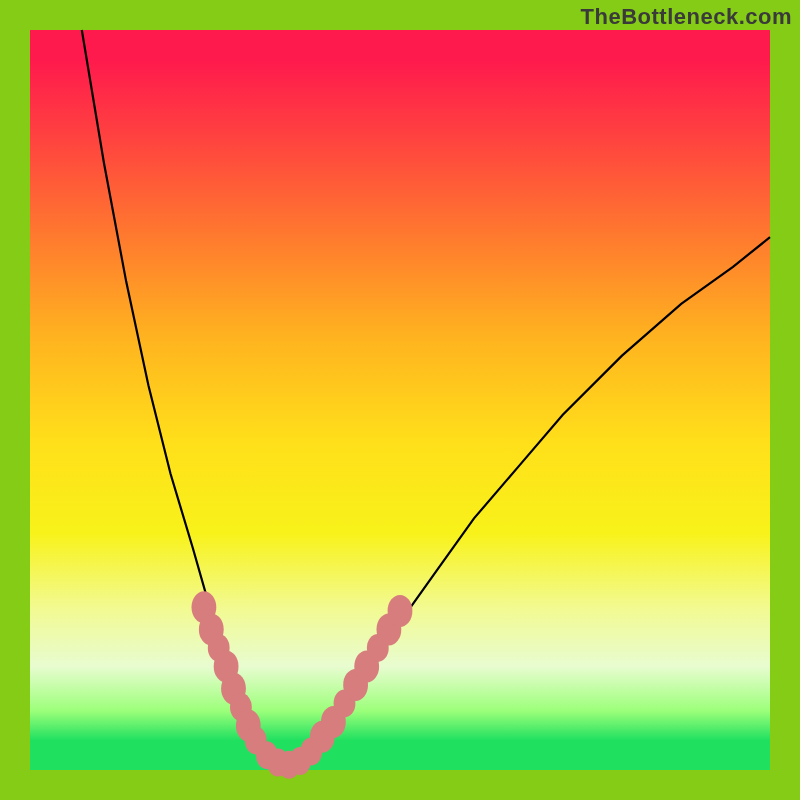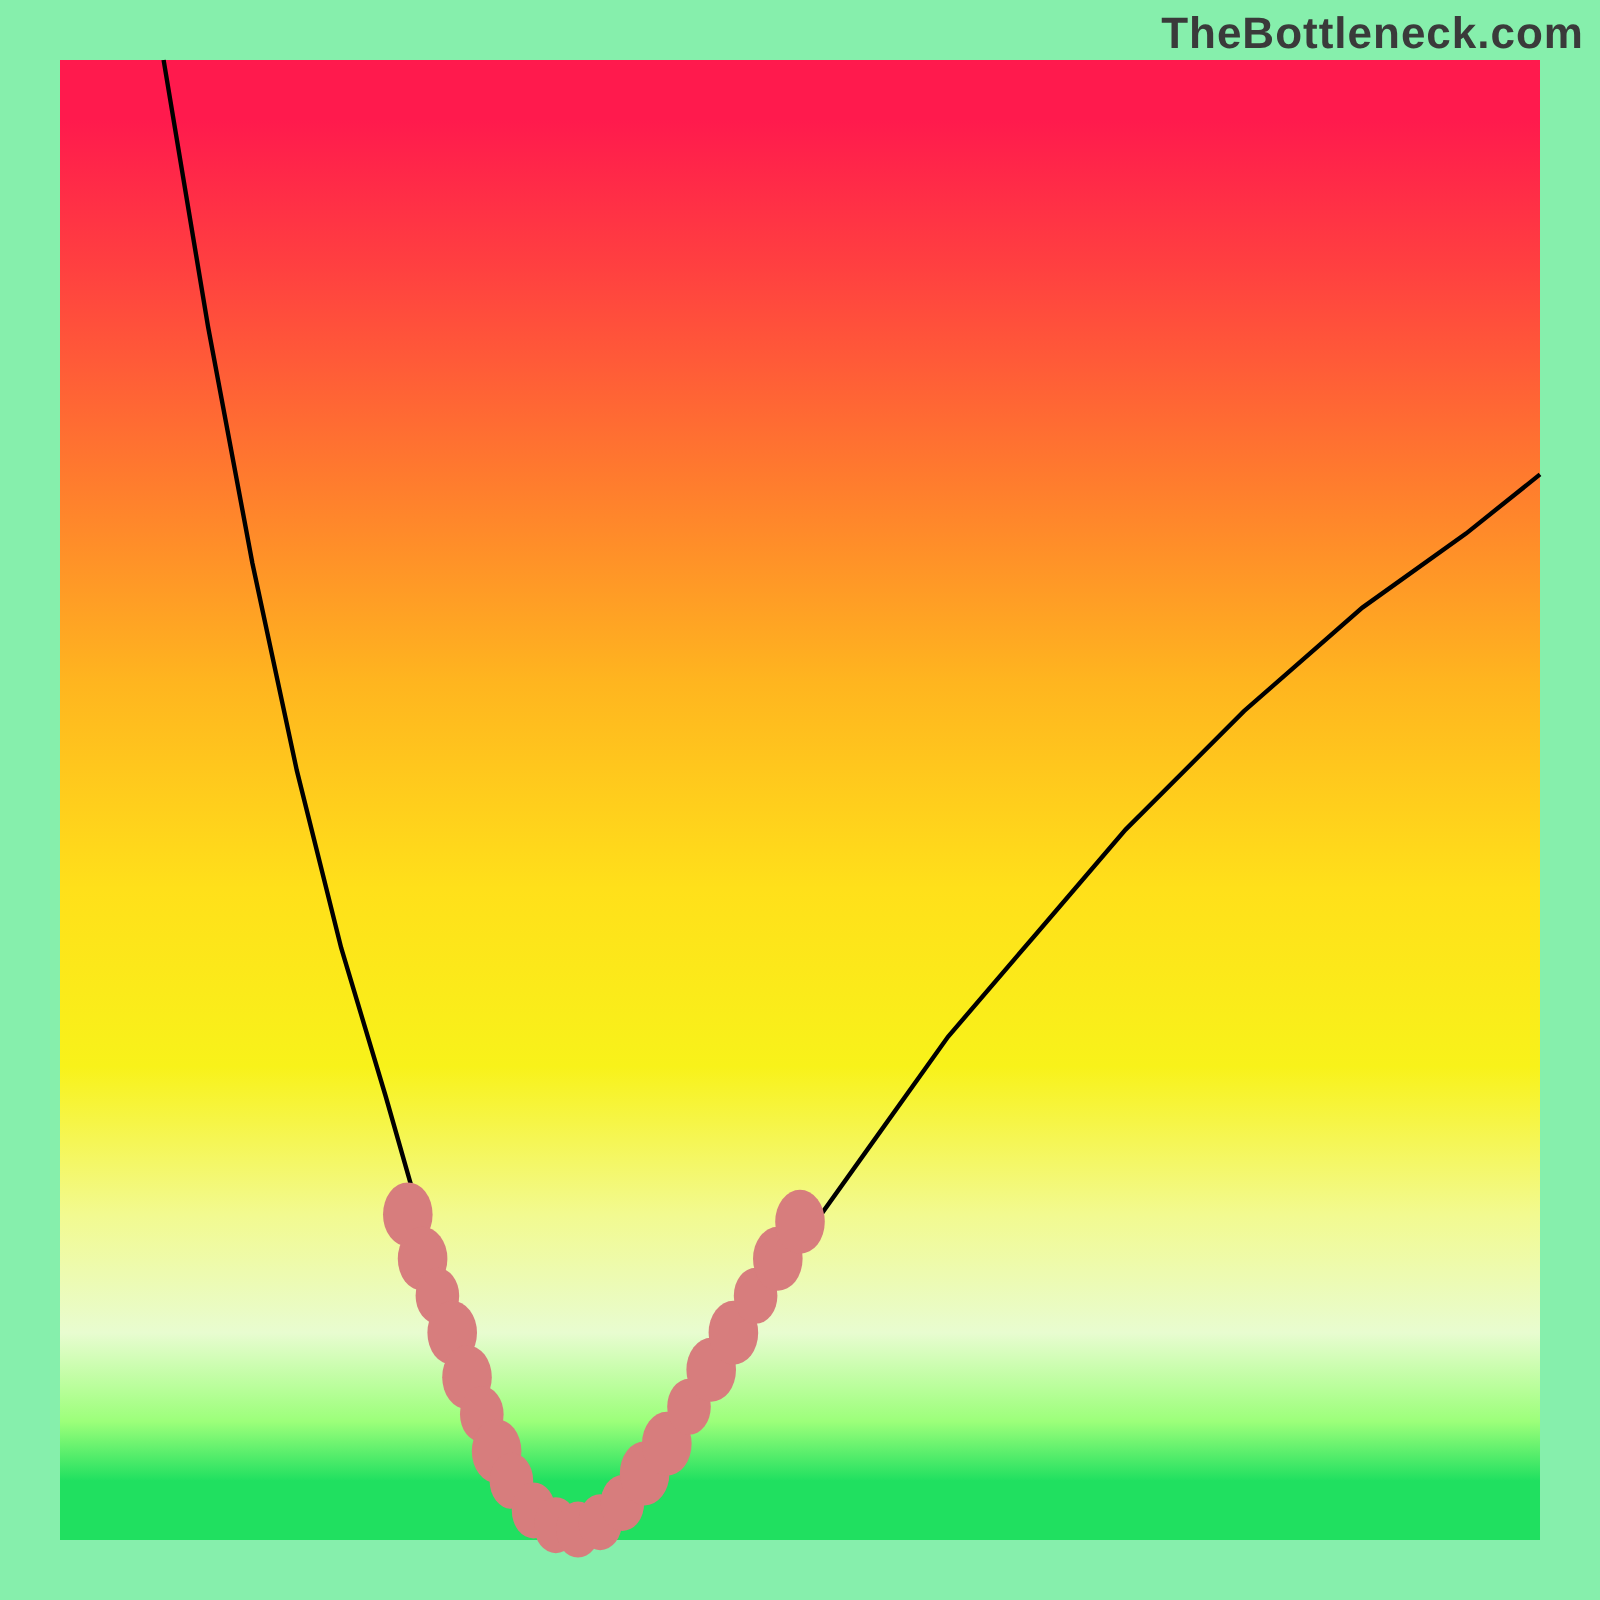--- a/index.html
+++ b/index.html
@@ -8,21 +8,21 @@
     width: 800px;
     height: 800px;
     overflow: hidden;
     background: #000;
     font-family: Arial, Helvetica, sans-serif;
   }
   .frame {
     position: relative;
     width: 800px;
     height: 800px;
-    background: #86efac;
+    background: #84cc16;
   }
   .plot-area {
     position: absolute;
     left: 30px;
     top: 30px;
     width: 740px;
     height: 740px;
     background: linear-gradient(to bottom,
       #ff1a4d 0%,
       #ff1a4d 4%,

